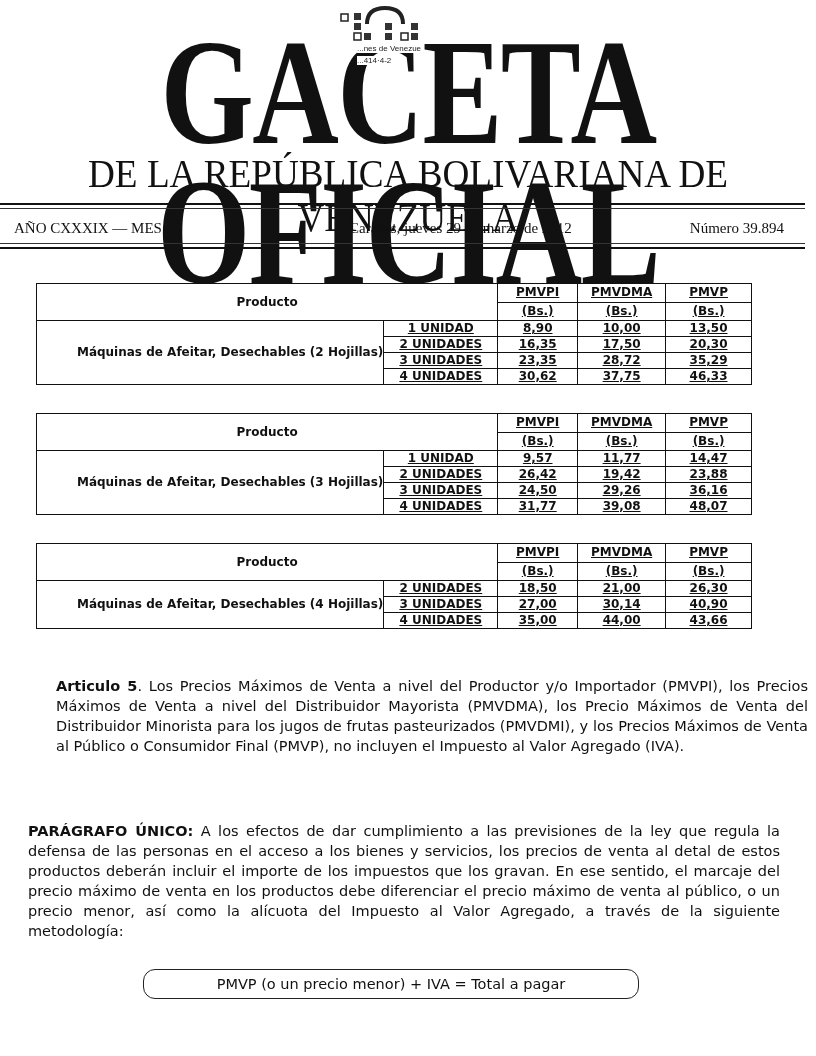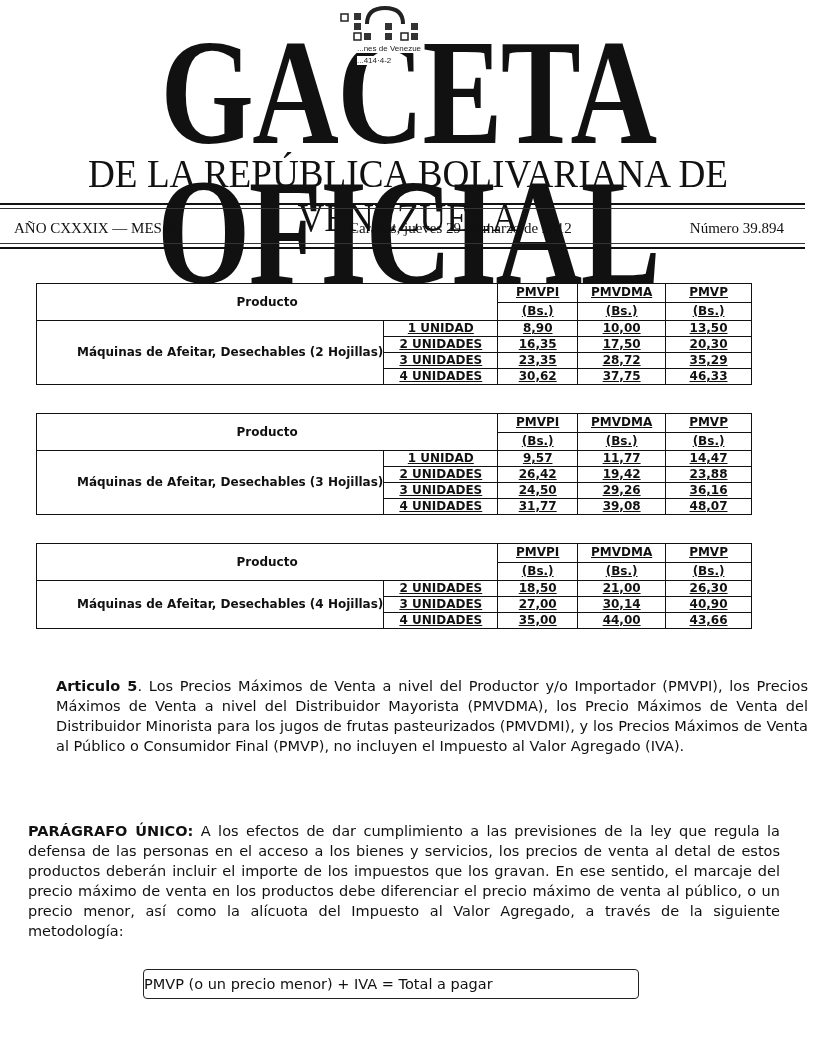--- a/index.html
+++ b/index.html
@@ -34,22 +34,22 @@
   table.price td { border: 1.5px solid #111; text-align: center; padding: 0; height: 15px; line-height: 15px; }
   table.price td.prod-head { border-left: 1.5px solid #111; font-size: 12px; }
   table.price td.prod-name { font-size: 12px; text-align: right; }
   table.price td.u { text-decoration: underline; text-align: center; }
   table.price td.val { text-decoration: underline; }
 
   .article { position: absolute; left: 28px; width: 752px; font-family: "DejaVu Sans", sans-serif; font-size: 14.5px; line-height: 20px; text-align: justify; color: #111; }
   .article b { font-weight: bold; }
   .formula-box {
     position: absolute; left: 143px; top: 969px; width: 494px; height: 28px;
-    border: 1.5px solid #222; border-radius: 4px;
-    font-family: "DejaVu Sans", sans-serif; font-size: 14.5px; line-height: 28px; 
+    border: 1.5px solid #222; border-radius: 12px;
+    font-family: "DejaVu Sans", sans-serif; font-size: 14.5px; line-height: 28px; text-align: center;
   }
 </style>
 </head>
 <body>
 
 <div class="masthead-title">GACETA OFICIAL</div>
 <div class="emblem">
   <svg width="96" height="40" viewBox="0 0 96 40">
     <rect x="0" y="0" width="96" height="40" fill="#fff"></rect>
     <path d="M30 20 Q30 4 48 4 Q66 4 66 20" stroke="#222" stroke-width="4" fill="none"></path>

